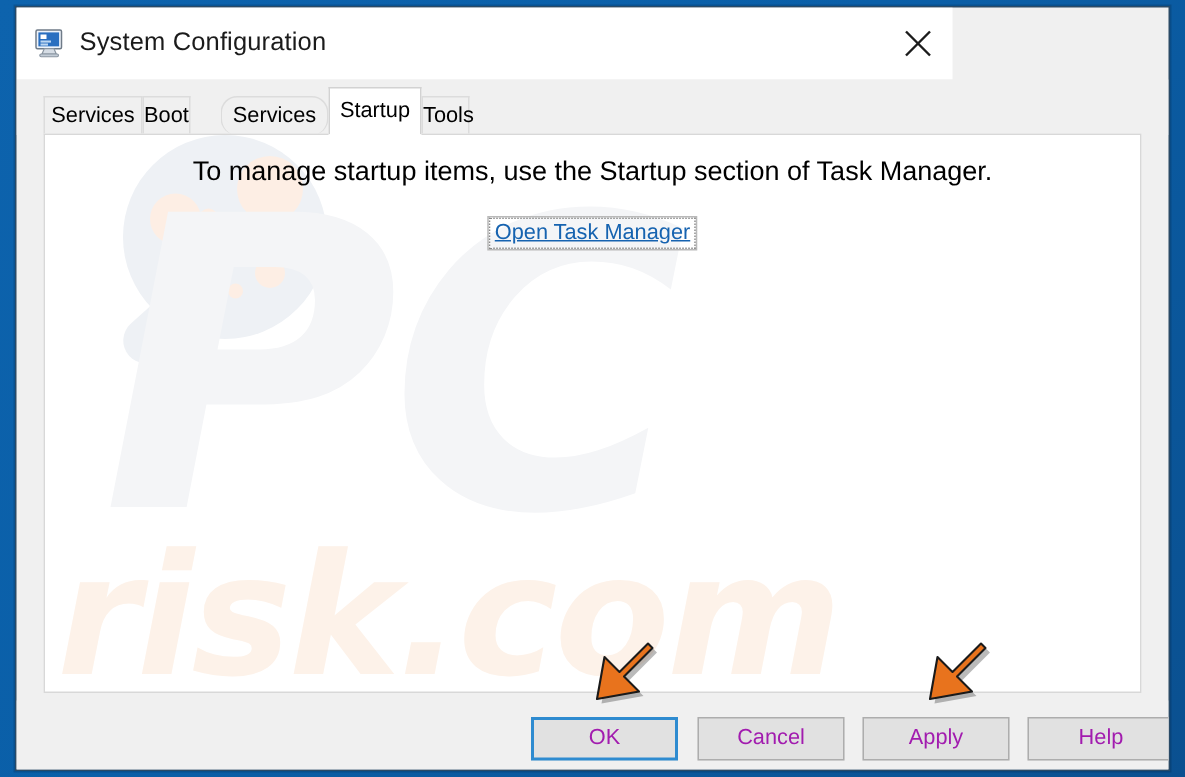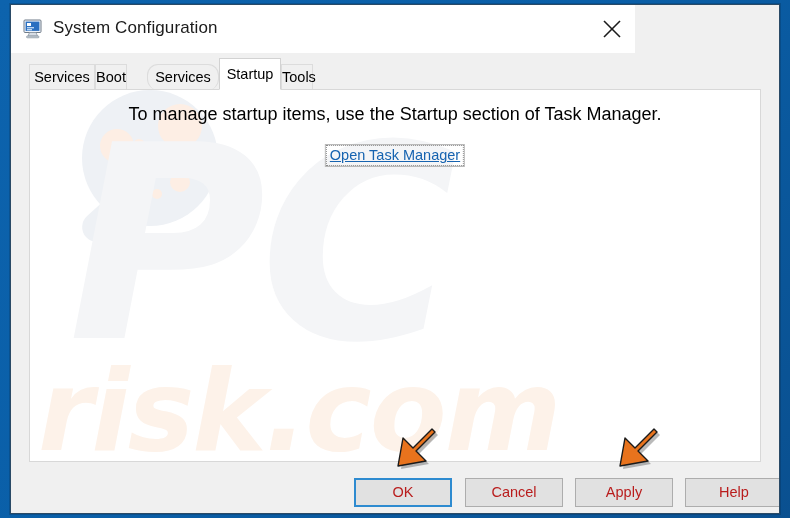--- a/index.html
+++ b/index.html
@@ -178,21 +178,21 @@
     background: #f0f0f0;
   }
   .btn {
     position: absolute;
     top: 11px;
     height: 29px;
     box-sizing: border-box;
     background: #e1e1e1;
     border: 1px solid #adadad;
     font-size: 14.5px;
-    color: #b91c1c;
+    color: #a21caf;
     text-align: center;
     line-height: 27px;
     cursor: default;
     white-space: nowrap;
   }
   .btn.default {
     border: 2px solid #2e8bd0;
     line-height: 25px;
   }
 

